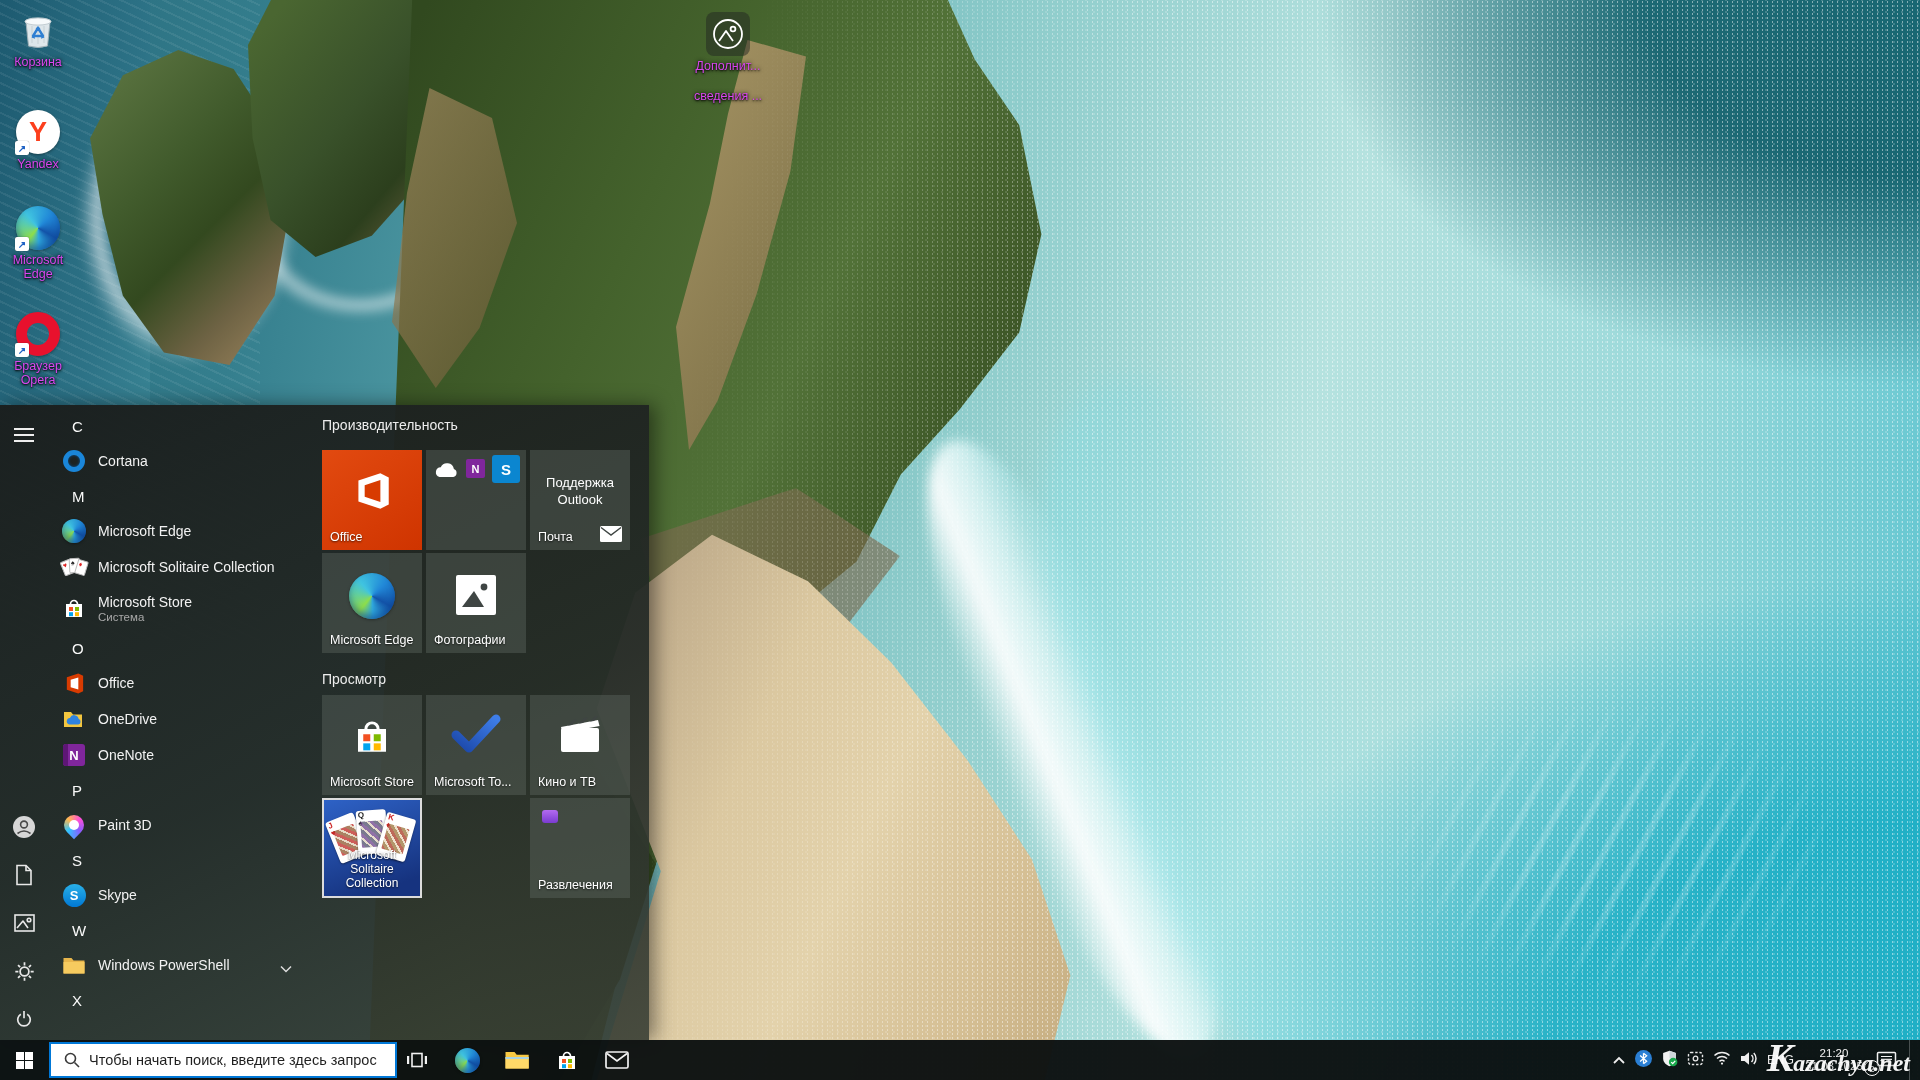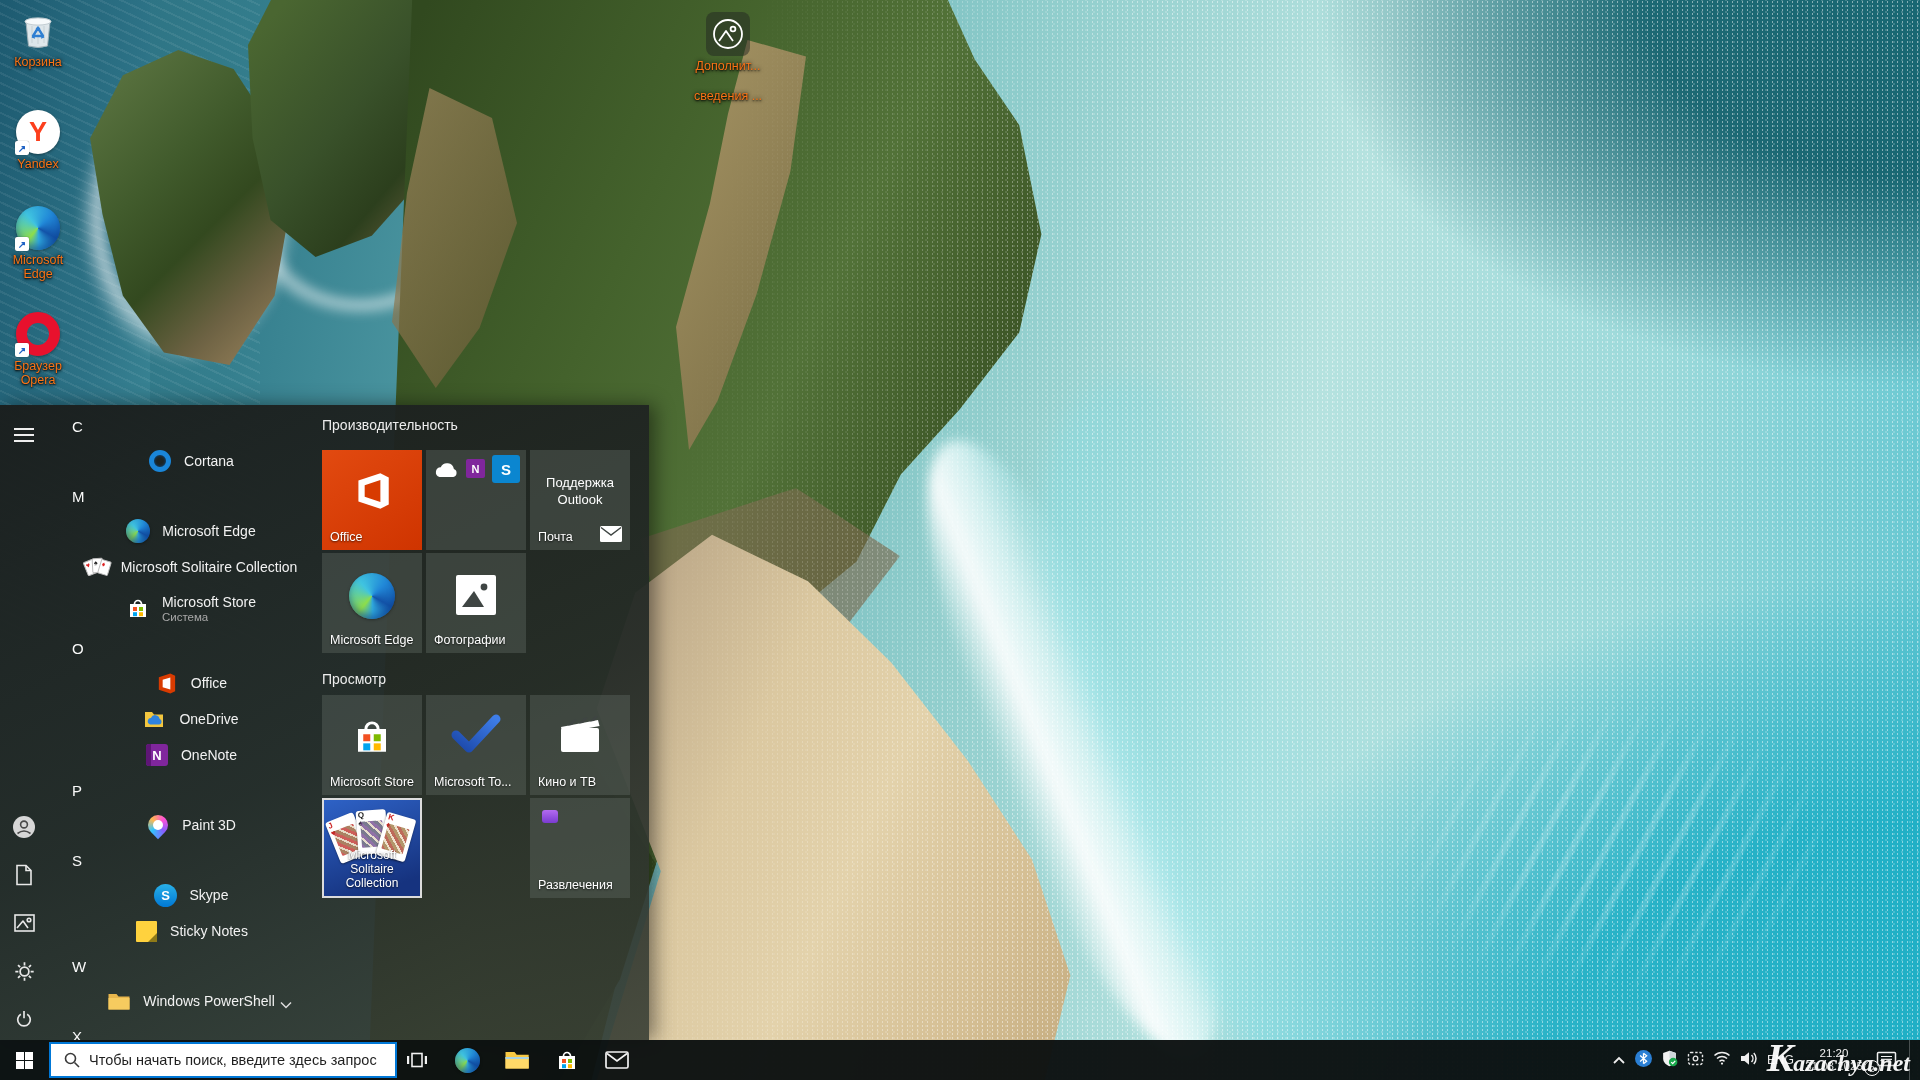--- a/index.html
+++ b/index.html
@@ -59,21 +59,21 @@
   .shore-foam{left:880px;top:470px;width:150px;height:660px;transform:rotate(-22deg);transform-origin:top left;
     border-radius:50%/40%;filter:blur(6px);
     background:linear-gradient(to right,rgba(255,255,255,0) 0,rgba(255,255,255,.92) 30%,rgba(230,250,250,.75) 55%,rgba(180,235,238,.4) 78%,transparent 100%);}
   .shore-foam2{left:975px;top:430px;width:280px;height:740px;transform:rotate(-20deg);transform-origin:top left;
     border-radius:50%/40%;filter:blur(12px);
     background:linear-gradient(to right,rgba(140,226,232,.55),rgba(120,215,225,.25) 60%,transparent);}
 
   
   .dicon{position:absolute;width:74px;display:flex;flex-direction:column;align-items:center;z-index:5;cursor:default;}
   .dicon .glyph{width:44px;height:44px;position:relative;display:flex;align-items:center;justify-content:center;}
-  .dicon .dlabel{margin-top:3px;font-size:12.5px;line-height:14px;color:#f97316;text-align:center;
+  .dicon .dlabel{margin-top:3px;font-size:12.5px;line-height:14px;color:#d946ef;text-align:center;
     text-shadow:0 1px 2px #000,0 0 4px rgba(0,0,0,.9);}
   .shortcut{position:absolute;left:-1px;bottom:-1px;width:14px;height:14px;background:#fff;border-radius:2px;
     display:flex;align-items:center;justify-content:center;font-size:10px;color:#1e62c4;font-weight:bold;
     box-shadow:0 0 1px rgba(0,0,0,.6);}
   .yandex-ball{width:44px;height:44px;border-radius:50%;background:#fff;display:flex;align-items:center;justify-content:center;
     font-weight:bold;font-size:27px;color:#fc3f1d;box-shadow:0 1px 3px rgba(0,0,0,.4);}
   .edge-orb{border-radius:50%;
     background:conic-gradient(from 220deg,#8ede4a,#40c4e0 28%,#2188d8 52%,#1353a8 72%,#2fa7dc 88%,#8ede4a);
     box-shadow:inset 0 -4px 7px rgba(10,60,140,.55),0 1px 3px rgba(0,0,0,.35);}
   .opera-ring{width:44px;height:44px;border-radius:50%;border:11px solid #e8112d;
@@ -82,21 +82,21 @@
     display:flex;align-items:center;justify-content:center;}
 
   
   .start-menu{position:absolute;left:0;top:405px;width:649px;height:635px;z-index:40;
     background:linear-gradient(160deg,rgba(26,30,29,.97) 0%,rgba(36,42,38,.95) 55%,rgba(56,62,52,.9) 100%);
     box-shadow:6px 0 18px rgba(0,0,0,.45);color:#f0f0f0;}
   .rail{position:absolute;left:0;top:0;width:48px;height:100%;}
   .rail-btn{position:absolute;left:0;width:48px;height:48px;display:flex;align-items:center;justify-content:center;}
   .applist{position:absolute;left:48px;top:0;width:272px;height:100%;padding-top:4px;overflow:hidden;}
   .sec-row{height:34px;display:flex;align-items:center;padding-left:24px;font-size:15px;color:#fafafa;}
-  .app-row{height:36px;display:flex;align-items:center;padding-left:13px;gap:11px;position:relative;justify-content:center;}
+  .app-row{height:36px;display:flex;align-items:center;padding-left:13px;gap:11px;position:relative;}
   .app-row.tall{height:46px;}
   .ic{width:26px;height:26px;flex:0 0 26px;display:flex;align-items:center;justify-content:center;position:relative;}
   .app-label{font-size:14px;color:#f2f2f2;white-space:nowrap;}
   .app-sub{font-size:11.5px;color:#a8a8a8;margin-top:1px;}
   .chev{position:absolute;right:28px;top:12px;}
   
   .i-cortana{width:22px;height:22px;border-radius:50%;border:5px solid #1a86d9;box-shadow:inset 0 0 3px #0a4f8f;}
   .i-edge{width:24px;height:24px;}
   .i-onenote{width:22px;height:22px;background:#80269c;border-radius:3px;position:relative;
     display:flex;align-items:center;justify-content:center;color:#fff;font-weight:bold;font-size:13px;}
@@ -386,26 +386,20 @@
           <span>S</span>
         </div>
 
       <div class="app-row">
         <span class="ic">
             <span class="i-skype">S</span>
           </span>
         <span class="app-label">Skype</span>
       </div>
 
-      <div class="app-row">
-        <span class="ic">
-            <span class="i-sticky"></span>
-          </span>
-        <span class="app-label">Sticky Notes</span>
-      </div>
 
       <div class="sec-row">
           <span>W</span>
         </div>
 
       <div class="app-row">
         <span class="ic">
           <svg width="24" height="20" viewBox="0 0 24 20">
               <path d="M1.5 3 h8 l2 2.5 h11 V18.5 H1.5 Z" fill="#e8b64c"></path>
               <path d="M1.5 7 h21 V18.5 H1.5 Z" fill="#f6cb5f"></path>

